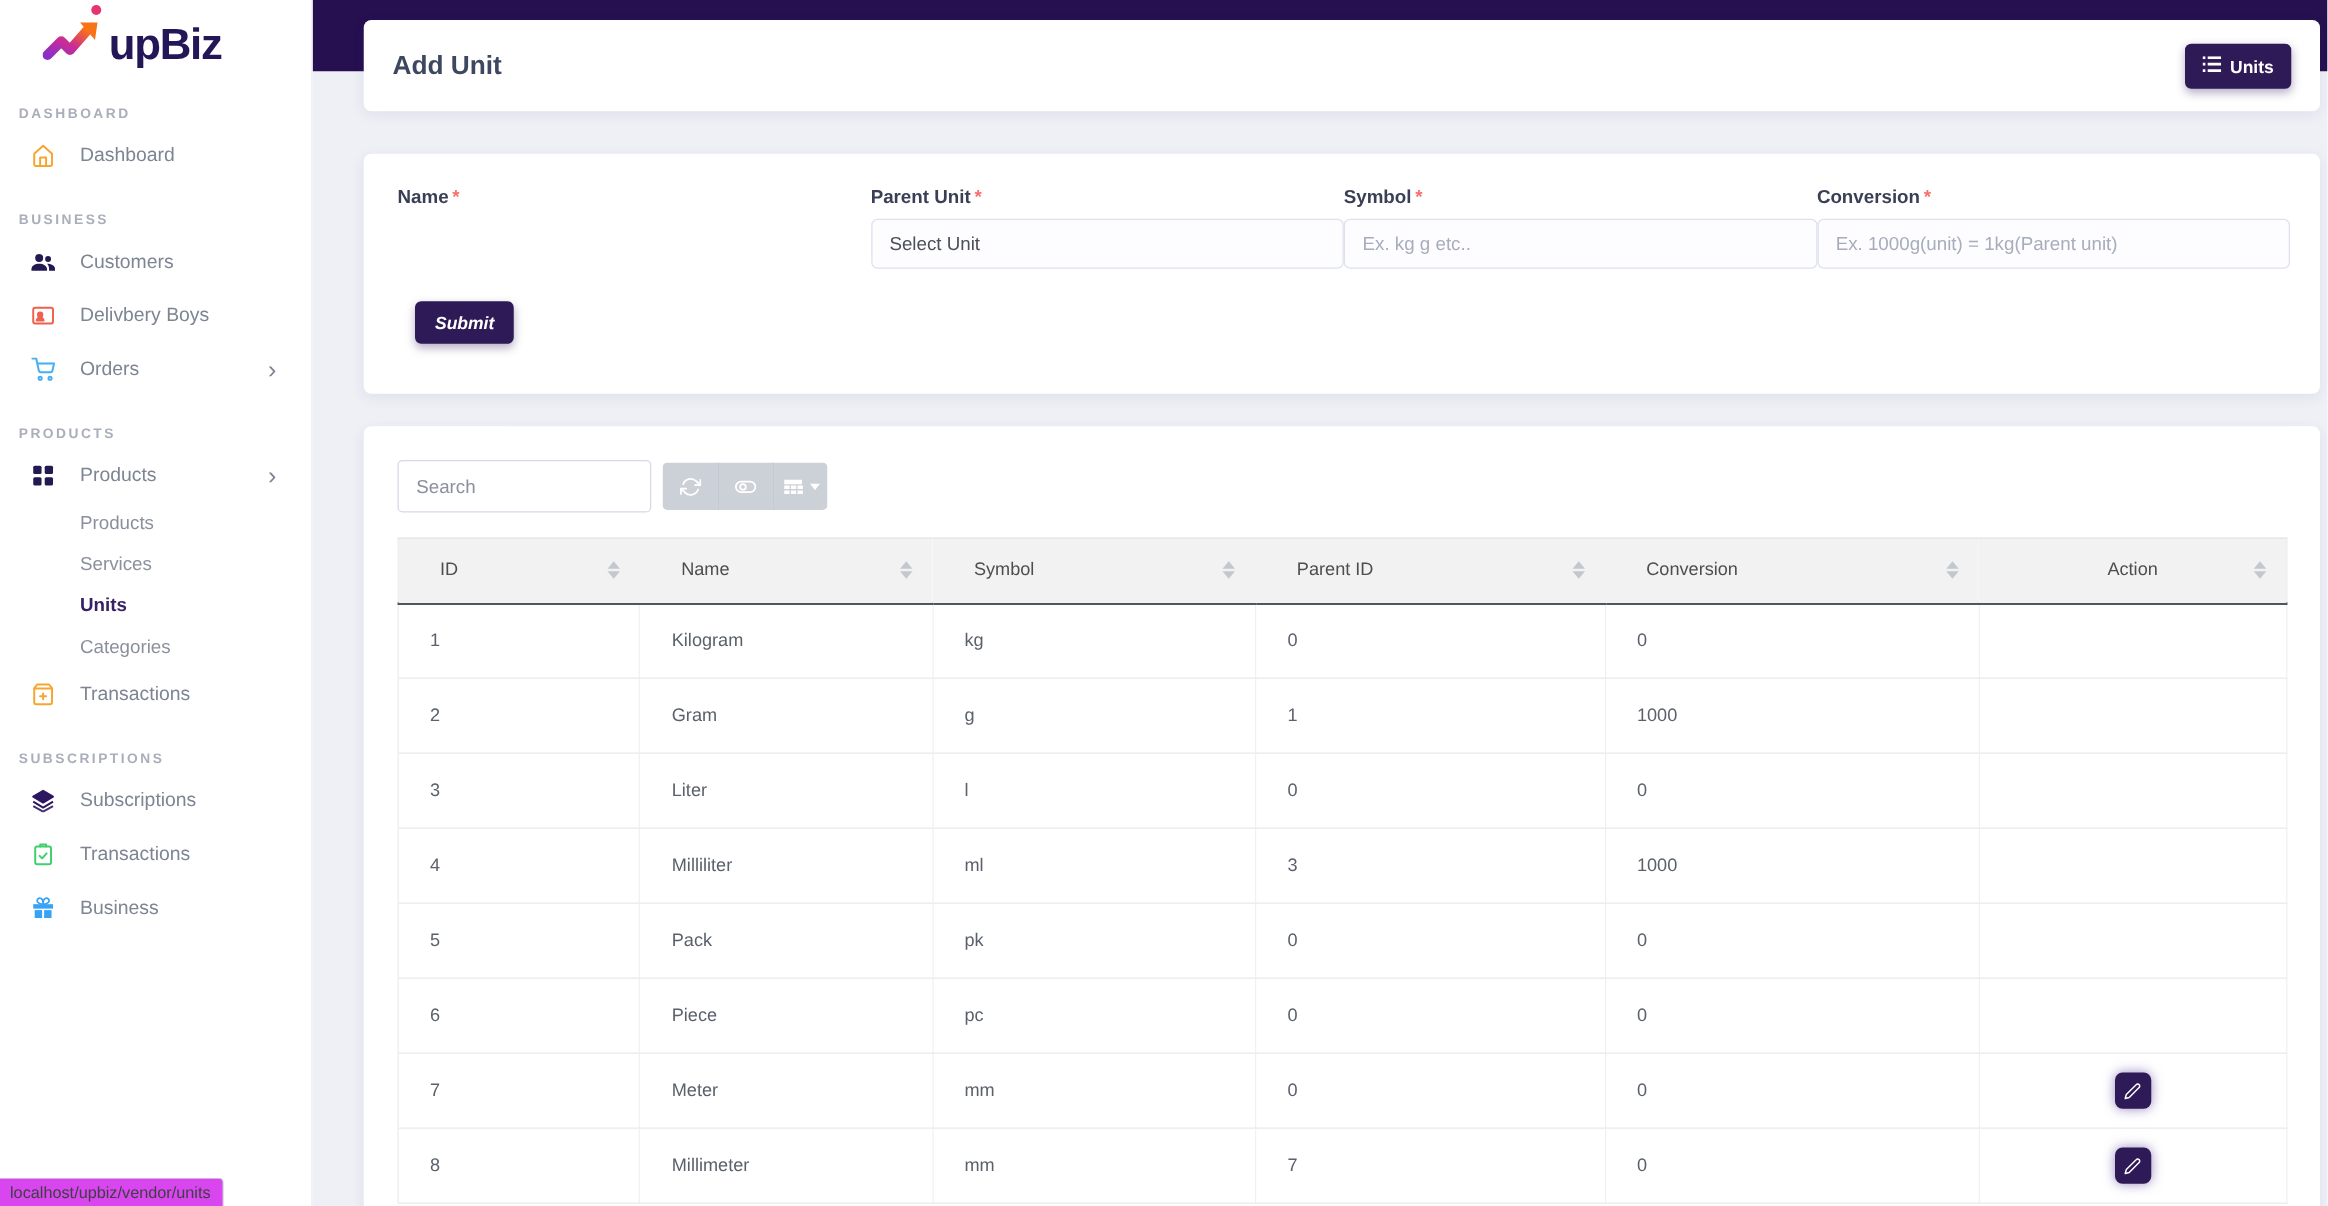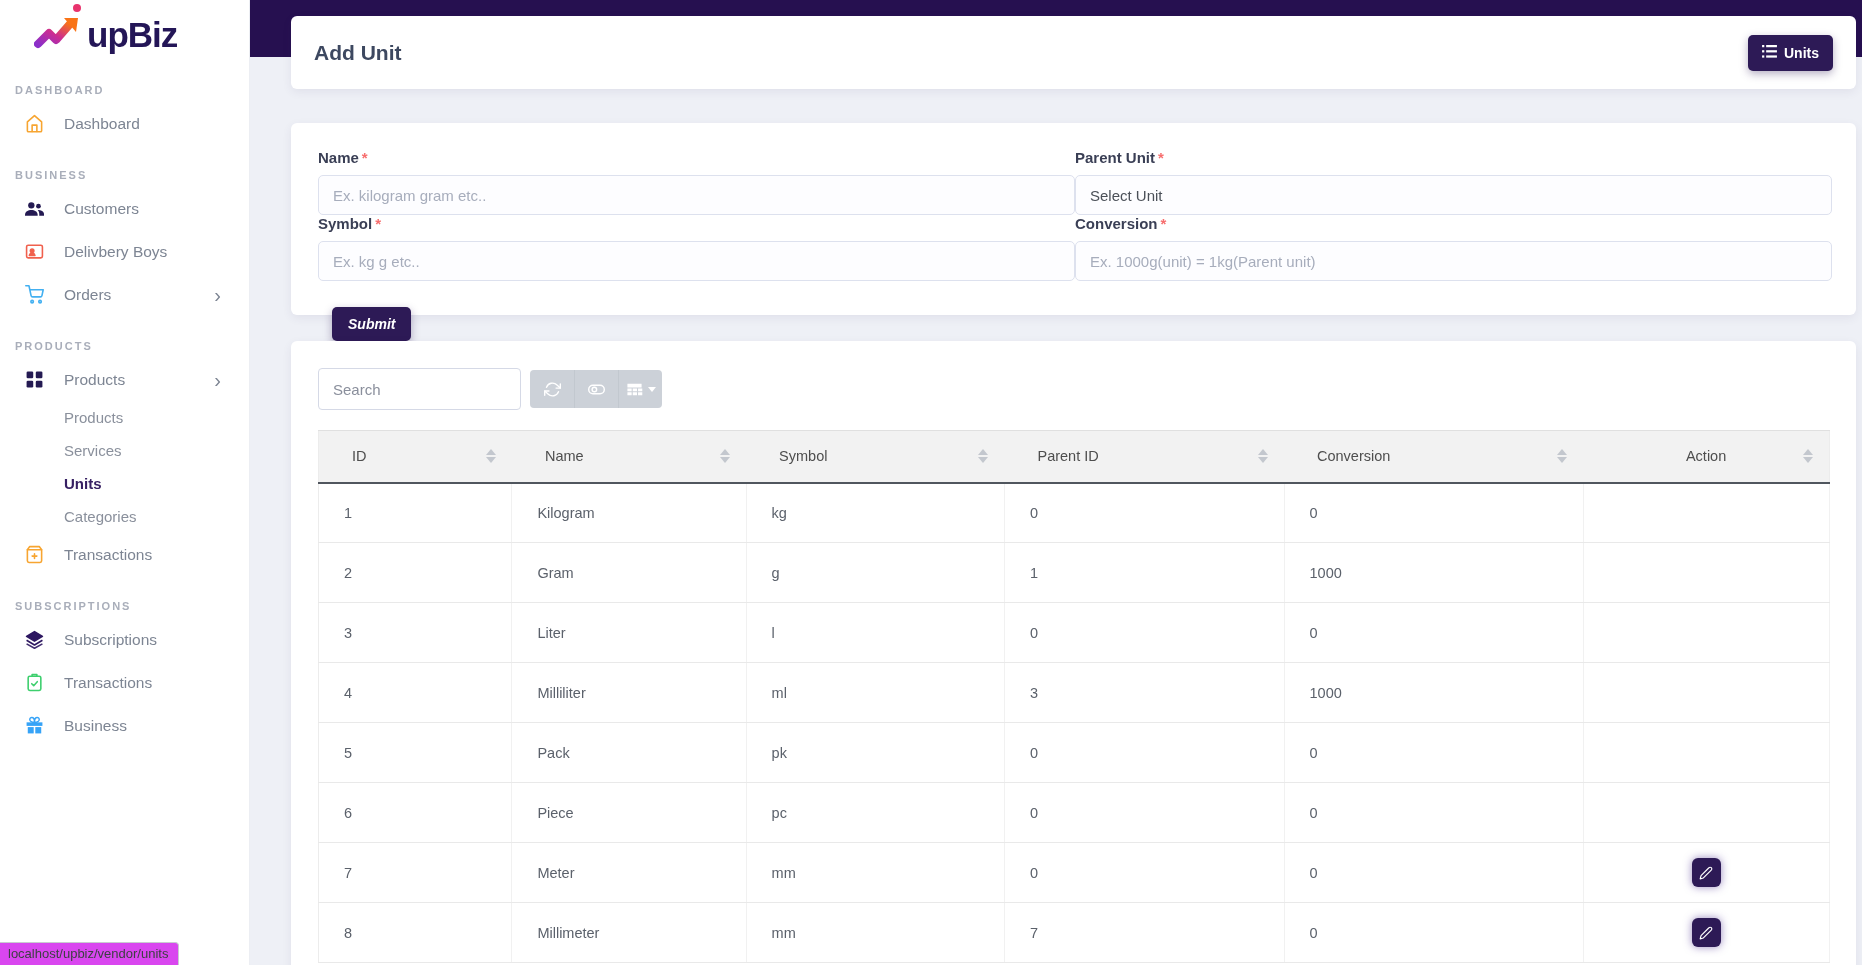--- a/index.html
+++ b/index.html
@@ -32,21 +32,21 @@
   .header-card { left: 291px; top: 16px; width: 1565px; height: 73px; z-index: 3;
                  display: flex; align-items: center; justify-content: space-between; padding: 0 23px; }
   .page-title { font-size: 21px; font-weight: bold; color: #3d4860; }
   .btn-purple { background: #2d1a56; color: #fff; font-weight: bold; font-size: 14px;
                 border: none; border-radius: 5px; cursor: pointer;
                 box-shadow: 0 3px 8px rgba(45,26,86,.35); font-family: inherit; }
   .units-btn { padding: 10px 14px; display: inline-flex; align-items: center; gap: 7px; }
   .units-btn svg { width: 15px; height: 13px; }
 
   .form-card { left: 291px; top: 123px; width: 1565px; height: 192px; padding: 26px 24px 0 27px; }
-  .form-grid { display: grid; grid-template-columns: repeat(2, 1fr); }
+  .form-grid { display: grid; grid-template-columns: repeat(4, 1fr); }
   .field .lbl { font-size: 15px; font-weight: bold; color: #3a3f55; display: block; margin-bottom: 9px; }
   .field .req { color: #f76e6e; margin-left: 3px; }
   .field input, .field .selectbox {
       width: 100%; height: 40px; border: 1px solid #dde1ee; border-radius: 5px;
       background: #fdfdff; padding: 0 14px; font-size: 15px; color: #4b5058;
       font-family: inherit; display: flex; align-items: center; }
   .field input::placeholder { color: #a7adbc; }
   .submit-btn { margin: 26px 0 0 14px; padding: 9px 16px; font-style: italic; }
 
   
@@ -236,21 +236,20 @@
         </svg>
     </span>
     <span>Units</span>
   </button>
 </div>
 
 <div class="card form-card">
   <div class="form-grid" id="form-grid">
       <div class="field">
         <label class="lbl"><span>Name</span><span class="req">*</span></label>
-        <input placeholder="Ex. kilogram gram etc.." style="">
       </div>
       <div class="field">
         <label class="lbl"><span>Parent Unit</span><span class="req">*</span></label>
         <div class="selectbox">Select Unit</div>
       </div>
       <div class="field">
         <label class="lbl"><span>Symbol</span><span class="req">*</span></label>
         <input placeholder="Ex. kg g etc.." style="">
       </div>
       <div class="field">

